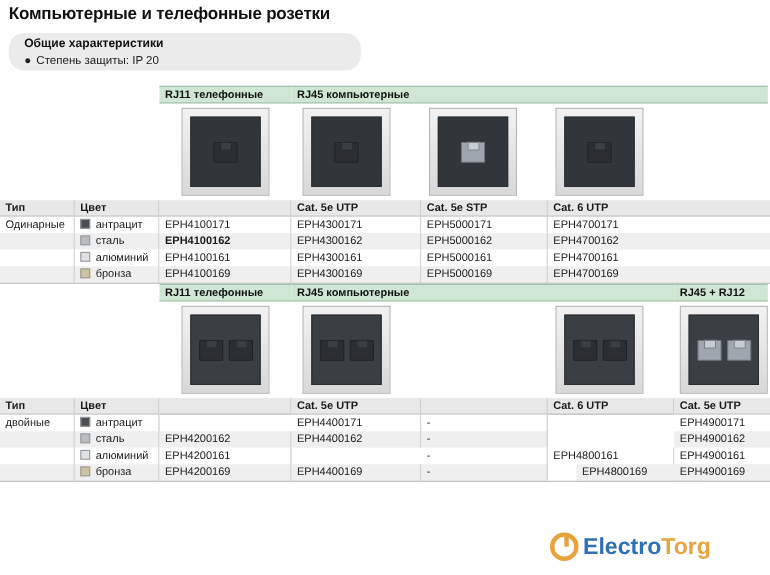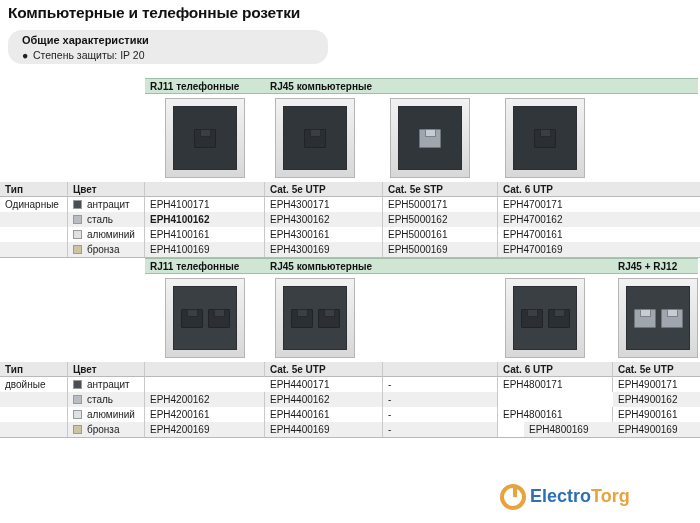--- a/index.html
+++ b/index.html
@@ -90,21 +90,21 @@
 
   
   .logo{position:absolute;left:500px;top:482px;width:190px;height:32px;}
   .logo-ring{
     position:absolute;left:0;top:2px;width:26px;height:26px;border-radius:50%;
     border:4px solid #e8a33d;box-sizing:border-box;
   }
   .logo-ring:after{
     content:"";position:absolute;left:9px;top:-3px;width:4px;height:12px;background:#e8a33d;
   }
-  .logo-text{position:absolute;left:30px;top:4px;font-size:18px;font-weight:bold;}
+  .logo-text{position:absolute;left:30px;top:4px;font-size:21px;font-weight:bold;}
   .logo-text .b{color:#2f6fb5;}
   .logo-text .o{color:#e8a33d;}
 </style>
 </head>
 <body>
 
 <div class="page">
 
   <div class="title">Компьютерные и телефонные розетки</div>
 
@@ -235,36 +235,34 @@
       <div class="tcell head" style="left:383px;width:115px;"></div>
       <div class="tcell head" style="left:498px;width:115px;">Cat. 6 UTP</div>
       <div class="tcell head nb" style="left:613px;width:87px;">Cat. 5e UTP</div>
     </div>
 
     <div class="trow" style="top:299px;">
       <div class="tcell white" style="left:0;width:68px;">двойные</div>
       <div class="tcell white" style="left:68px;width:77px;"><span class="colorchip" style="background:#4a4f55"></span><span>антрацит</span></div>
       <div class="tcell white" style="left:265px;width:118px;">EPH4400171</div>
       <div class="tcell white" style="left:383px;width:115px;">-</div>
-      <div class="tcell white" style="left:498px;width:115px;">EPH4800171</div>
       <div class="tcell white nb" style="left:613px;width:87px;">EPH4900171</div>
     </div>
     <div class="trow" style="top:314px;">
       <div class="tcell shade" style="left:0;width:68px;"></div>
       <div class="tcell shade" style="left:68px;width:77px;"><span class="colorchip" style="background:#b9bcc0"></span><span>сталь</span></div>
       <div class="tcell shade" style="left:145px;width:120px;">EPH4200162</div>
       <div class="tcell shade" style="left:265px;width:118px;">EPH4400162</div>
       <div class="tcell shade" style="left:383px;width:115px;">-</div>
       <div class="tcell shade nb" style="left:613px;width:87px;">EPH4900162</div>
     </div>
     <div class="trow" style="top:329px;">
       <div class="tcell white" style="left:0;width:68px;"></div>
       <div class="tcell white" style="left:68px;width:77px;"><span class="colorchip" style="background:#dfe2e5"></span><span>алюминий</span></div>
       <div class="tcell white" style="left:145px;width:120px;">EPH4200161</div>
-      <div class="tcell white" style="left:265px;width:118px;">EPH4400161</div>
       <div class="tcell white" style="left:383px;width:115px;">-</div>
       <div class="tcell white" style="left:498px;width:115px;">EPH4800161</div>
       <div class="tcell white nb" style="left:613px;width:87px;">EPH4900161</div>
     </div>
     <div class="trow" style="top:344px;">
       <div class="tcell shade" style="left:0;width:68px;"></div>
       <div class="tcell shade" style="left:68px;width:77px;"><span class="colorchip" style="background:#cdc4a2"></span><span>бронза</span></div>
       <div class="tcell shade" style="left:145px;width:120px;">EPH4200169</div>
       <div class="tcell shade" style="left:265px;width:118px;">EPH4400169</div>
       <div class="tcell shade" style="left:383px;width:115px;">-</div>

